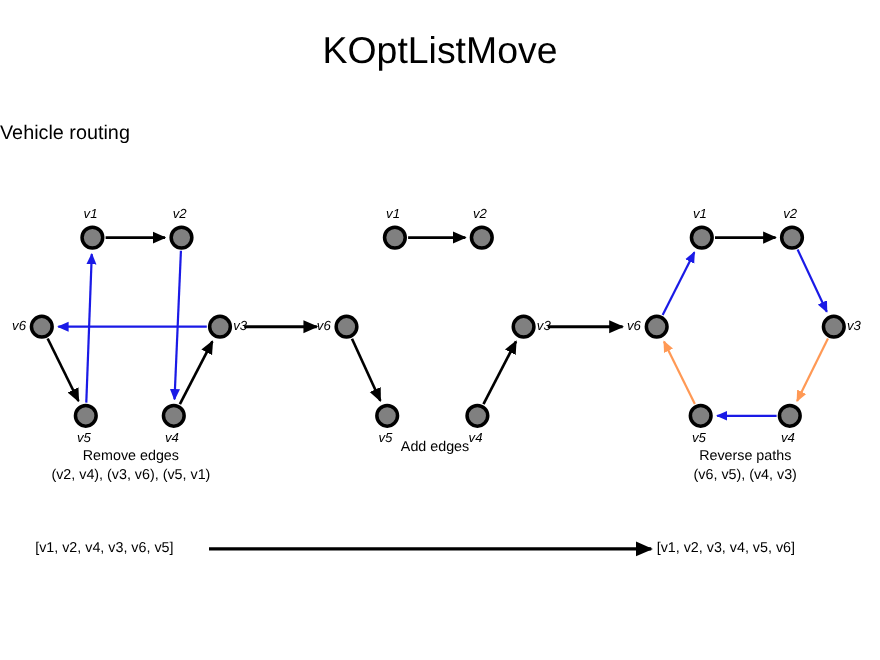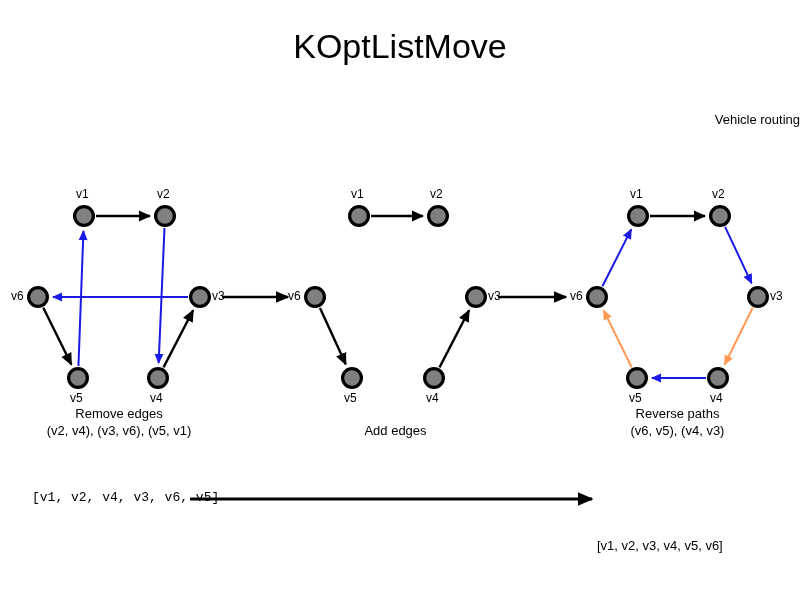--- a/index.html
+++ b/index.html
@@ -36,38 +36,39 @@
     left: 0; top: 68px;
     width: 800px;
     text-align: center;
     font-size: 13px;
     line-height: 18px;
   }
   .section-label {
     position: absolute;
     left: 0; top: 110px;
     width: 800px;
-    text-align: right;
-    font-size: 13px;
+    text-align: left;
+    font-size: 18px;
     line-height: 20px;
   }
   .caption {
     position: absolute;
     text-align: center;
     font-size: 13px;
     line-height: 17px;
     width: 260px;
   }
   .caption .c1 { display: block; }
   .caption .c2 { display: block; }
   .node-label {
     position: absolute;
     font-size: 12px;
     line-height: 13px;
     white-space: nowrap;
+    font-style: italic;
   }
   .list-text {
     position: absolute;
     font-size: 13px;
     line-height: 16px;
     white-space: nowrap;
   }
   svg { position: absolute; left: 0; top: 0; overflow: visible; }
 </style>
 </head>
@@ -150,30 +151,30 @@
       <div class="caption" style="left: -11px; top: 405px;">
         <span class="c1">Remove edges</span>
         <span class="c2">(v2, v4), (v3, v6), (v5, v1)</span>
       </div>
       <div class="node-label" style="left: 351px; top: 188px;">v1</div>
       <div class="node-label" style="left: 430px; top: 188px;">v2</div>
       <div class="node-label" style="left: 488px; top: 290px;">v3</div>
       <div class="node-label" style="left: 426px; top: 392px;">v4</div>
       <div class="node-label" style="left: 344px; top: 392px;">v5</div>
       <div class="node-label" style="left: 288px; top: 290px;">v6</div>
-      <div class="caption" style="left: 265.5px; top: 422px;">
+      <div class="caption" style="left: 265.5px; top: 397px;">
         <span class="c1">Add edges</span>
       </div>
       <div class="node-label" style="left: 630px; top: 188px;">v1</div>
       <div class="node-label" style="left: 712px; top: 188px;">v2</div>
       <div class="node-label" style="left: 770px; top: 290px;">v3</div>
       <div class="node-label" style="left: 710px; top: 392px;">v4</div>
       <div class="node-label" style="left: 629px; top: 392px;">v5</div>
       <div class="node-label" style="left: 570px; top: 290px;">v6</div>
       <div class="caption" style="left: 547.5px; top: 405px;">
         <span class="c1">Reverse paths</span>
         <span class="c2">(v6, v5), (v4, v3)</span>
       </div>
-      <div class="list-text" style="left: 32px; top: 490px; font-family: Liberation Mono, monospace;">[v1, v2, v4, v3, v6, v5]</div>
-      <div class="list-text" style="left: 597px; top: 490px; margin-top: 48px;">[v1, v2, v3, v4, v5, v6]</div>
+      <div class="list-text" style="left: 32px; top: 490px;">[v1, v2, v4, v3, v6, v5]</div>
+      <div class="list-text" style="left: 597px; top: 490px;">[v1, v2, v3, v4, v5, v6]</div>
     </div>
 
 </div>
 
 </body></html>

